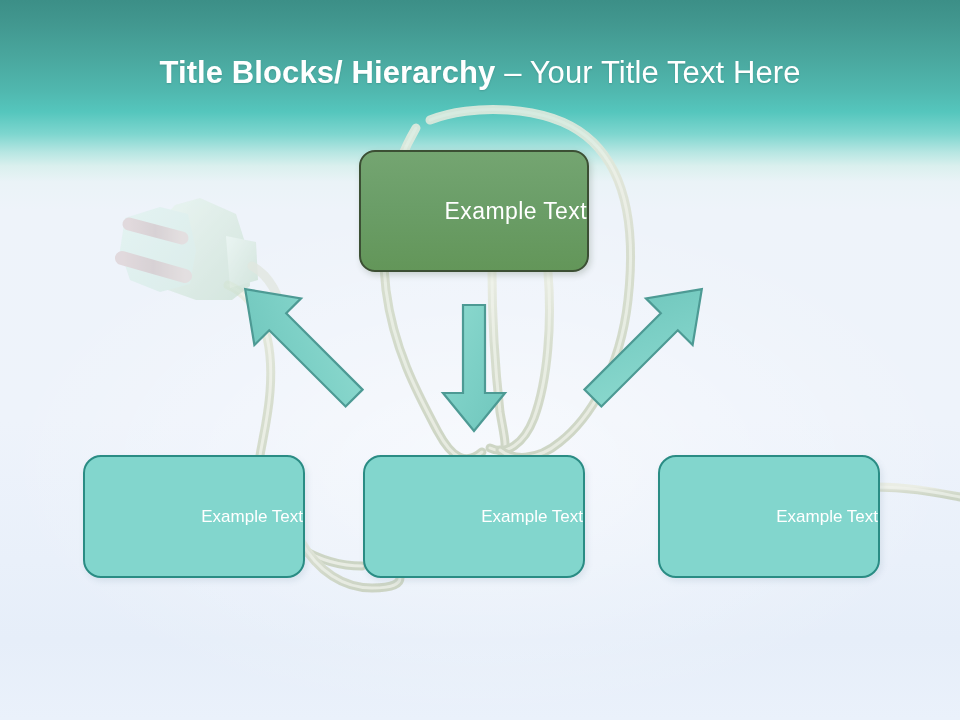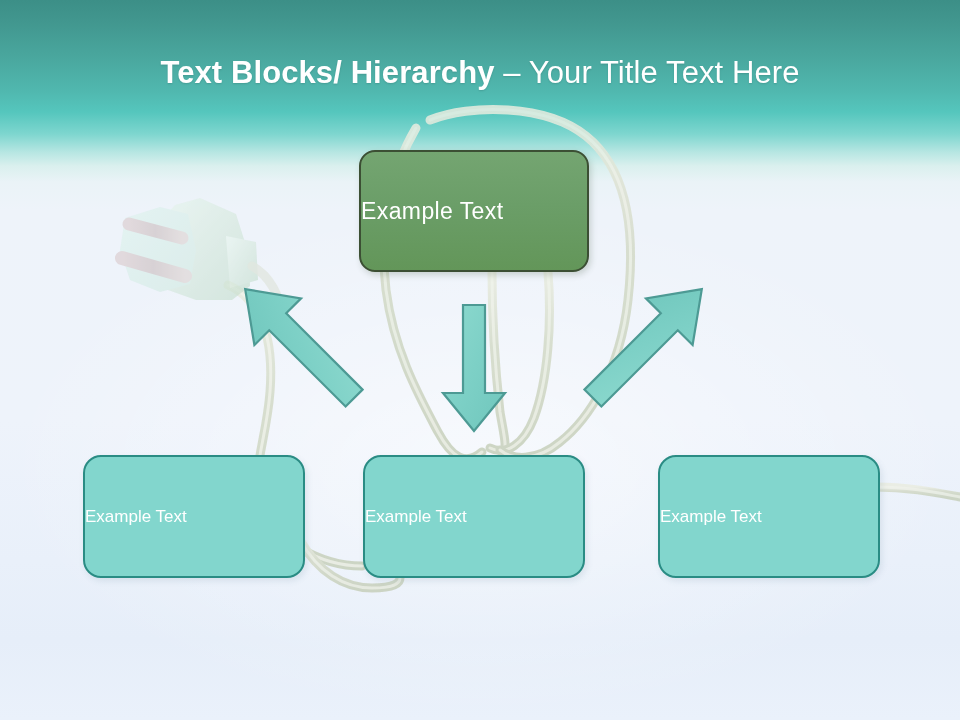--- a/index.html
+++ b/index.html
@@ -61,21 +61,21 @@
   .layer {
     position: absolute; left: 0; top: 0;
     width: 960px; height: 720px;
   }
   
   .node-box {
     position: absolute;
     box-sizing: border-box;
     display: flex;
     align-items: center;
-    justify-content: flex-start;
+    justify-content: flex-end;
     color: #ffffff;
     text-align: center;
   }
   #box-top {
     left: 359px; top: 150px;
     width: 230px; height: 122px;
     background: linear-gradient(to bottom, #74a571 0%, #6b9e68 45%, #639659 100%);
     border: 2.5px solid #3c4f34;
     border-radius: 16px;
     font-size: 23px;
@@ -222,16 +222,16 @@
 
   <div class="node-box" id="box-bottom-center">
     <span>Example Text</span>
   </div>
 
   <div class="node-box" id="box-bottom-right">
     <span>Example Text</span>
   </div>
 
   <div id="title">
-    <span class="bold">Text Blocks/ Hierarchy</span><span class="light"> – </span><span class="light">Your Title Text Here</span>
+    <span class="bold">Title Blocks/ Hierarchy</span><span class="light"> – </span><span class="light">Your Title Text Here</span>
   </div>
 
 </div>
 
 </body></html>

